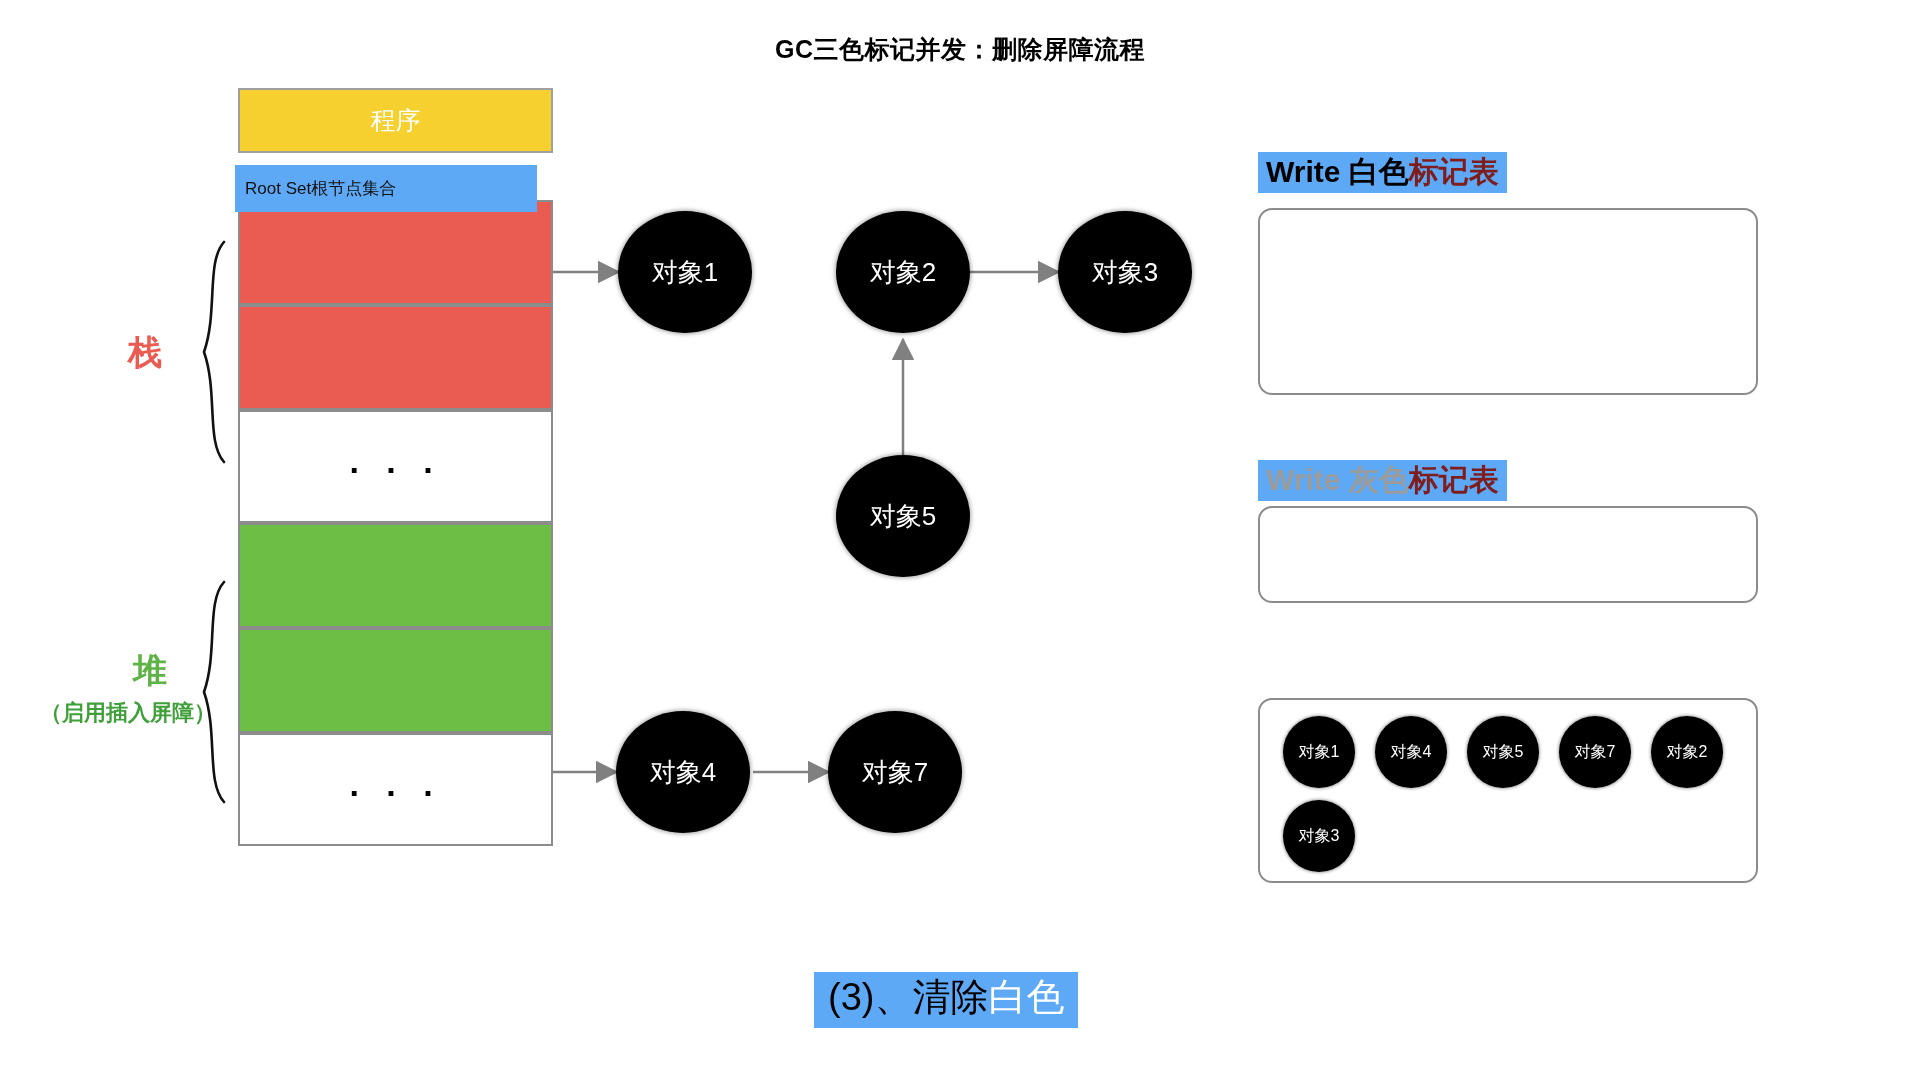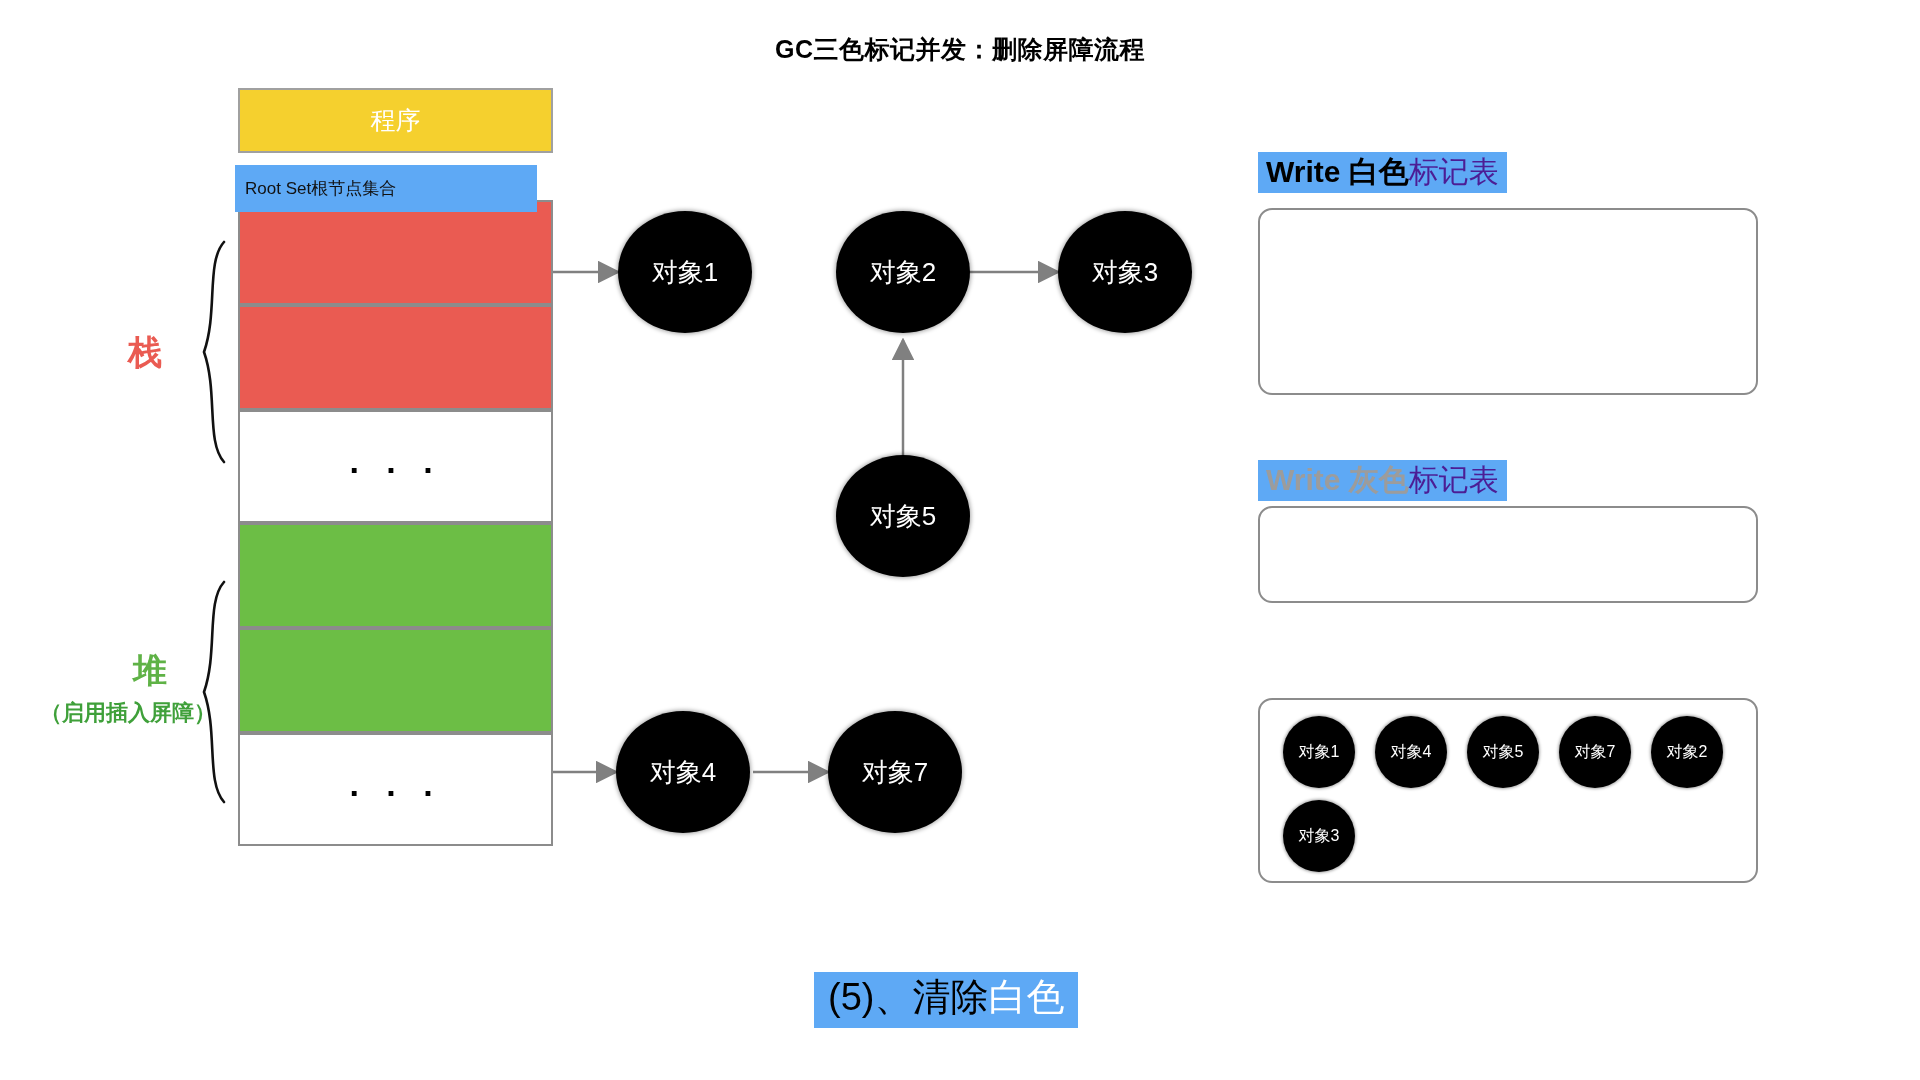--- a/index.html
+++ b/index.html
@@ -84,21 +84,21 @@
   .tbl-head {
     position: absolute; left: 0; top: 0;
     background: #5EA9F5;
     padding: 2px 8px 4px 8px;
     font-size: 30px; font-weight: bold;
     white-space: nowrap; line-height: 1.18;
   }
   .tbl-head .en-white { color: #000000; }
   .tbl-head .en-grey  { color: #9c9c9c; }
   .tbl-head .en-black { color: #000000; }
-  .tbl-head .cn-black { color: #4c1d95; font-weight: normal; }
+  .tbl-head .cn-black { color: #7f1d1d; font-weight: bold; }
   .tbl-box {
     position: absolute;
     border: 2px solid #8c8c8c;
     border-radius: 14px;
     background: #ffffff;
   }
   .chip-row { position: absolute; display: flex; gap: 20px; }
   .chip {
     width: 72px; height: 72px; border-radius: 50%;
     background: #000; color: #fff;
@@ -212,16 +212,16 @@
         </div>
     </div>
     <div class="chip-row" style="left:25px; top:152px;">
       <div class="chip">
           <span>对象3</span>
         </div>
     </div>
   </div>
 
   <div class="caption">
-    <span class="cap-black">(5)、清除</span><span class="cap-white">白色</span>
+    <span class="cap-black">(3)、清除</span><span class="cap-white">白色</span>
   </div>
 
 </div>
 
 </body></html>

